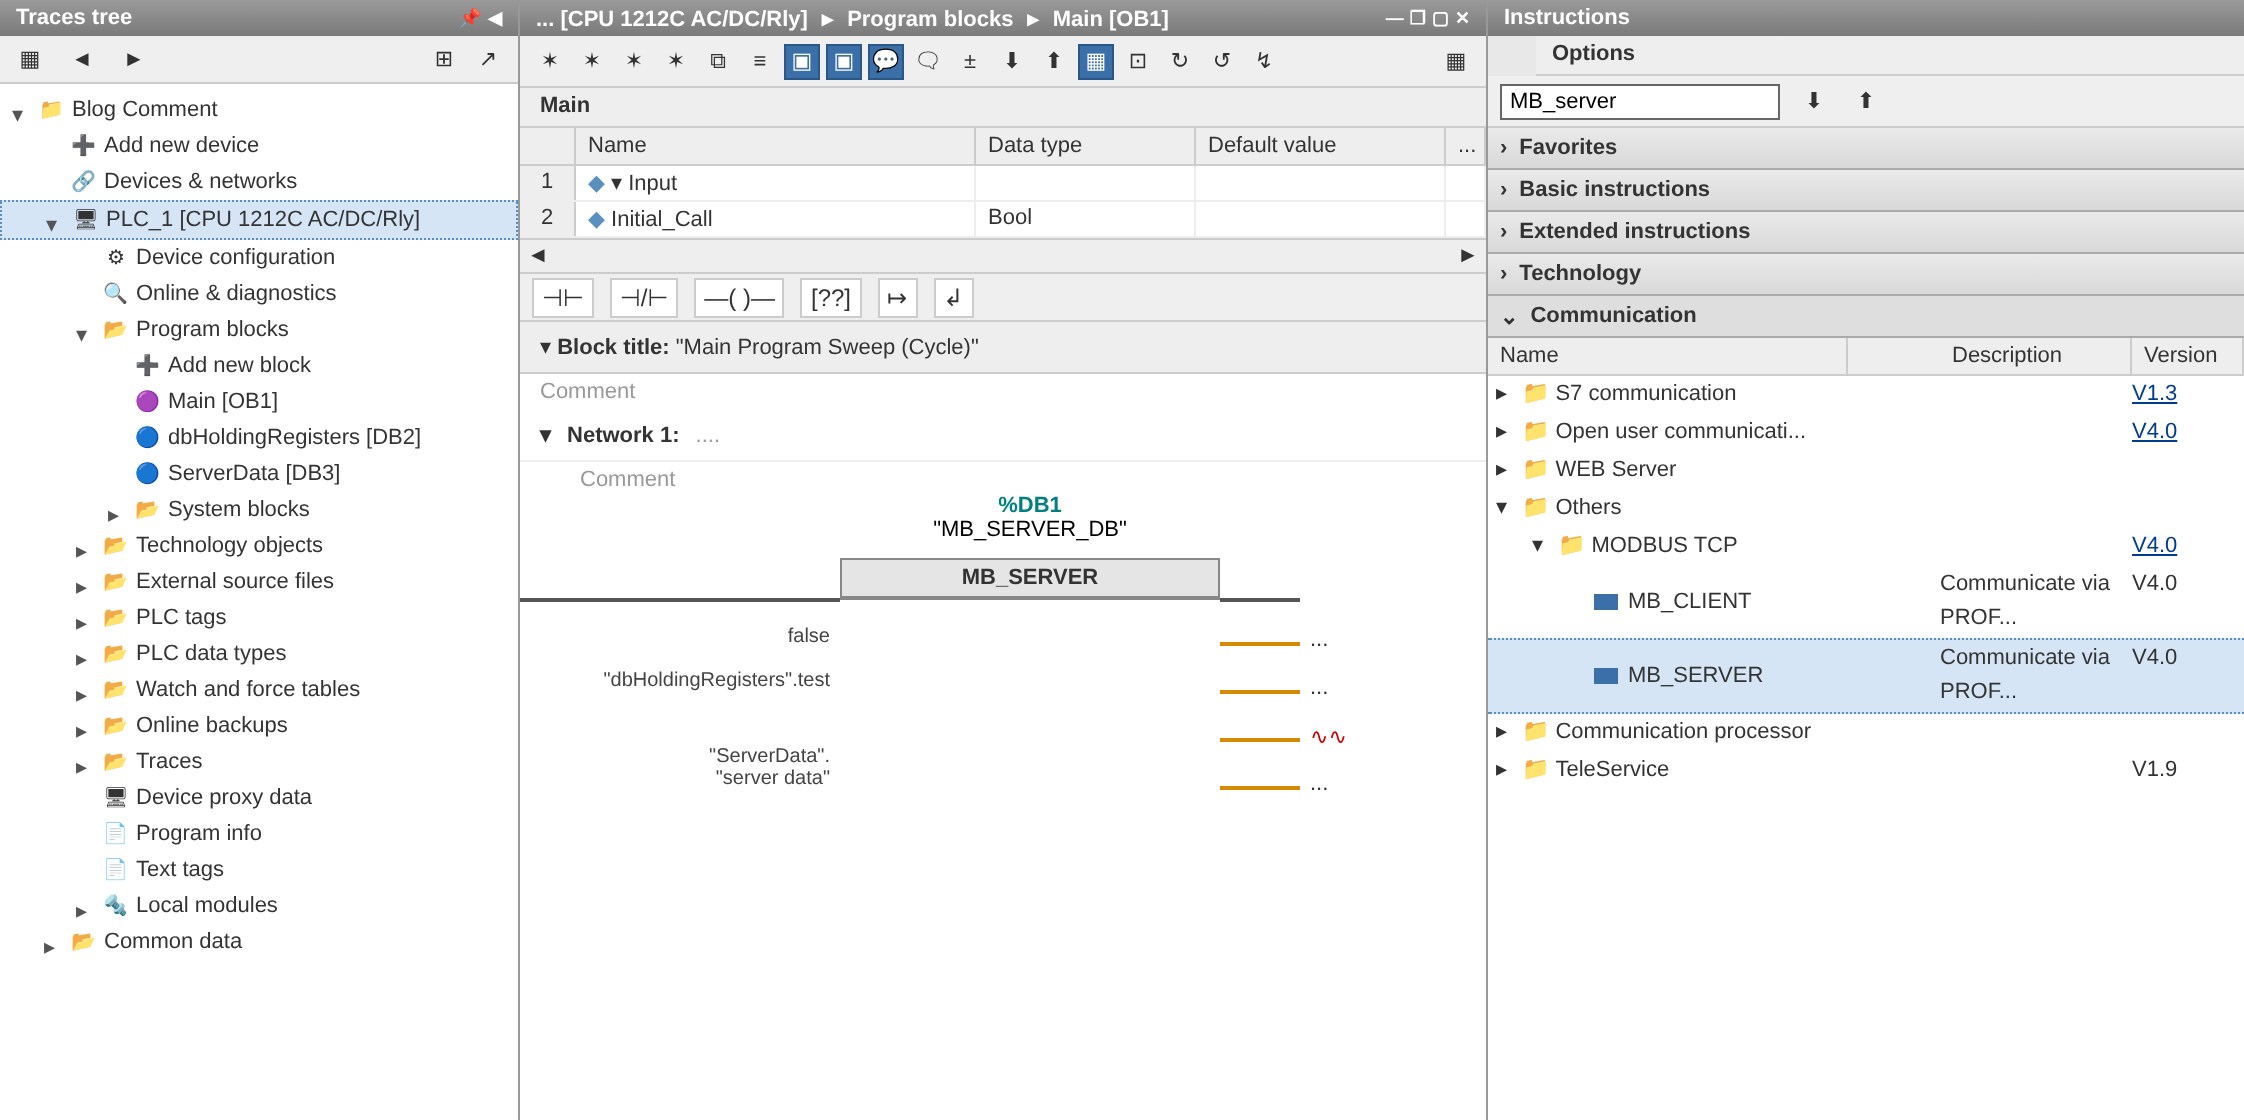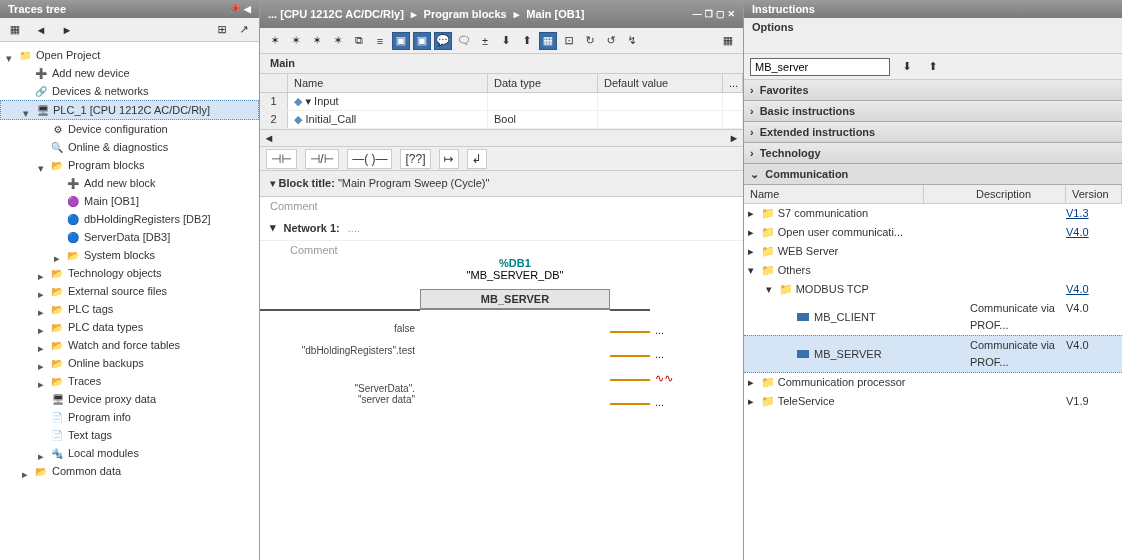--- a/index.html
+++ b/index.html
@@ -20,21 +20,21 @@
 .tree-item.selected { background: #d5e5f5; border: 1px dotted #5a8fbf; }
 .indent-0 { padding-left: 6px; } .indent-1 { padding-left: 22px; } .indent-2 { padding-left: 38px; }
 .indent-3 { padding-left: 54px; }
 .tri { width: 10px; height: 10px; display: inline-block; color: #555; }
 .tri-right::before { content: "▸"; } .tri-down::before { content: "▾"; }
 .tri-none { width: 10px; display: inline-block; }
 .ico { width: 14px; height: 14px; display: inline-block; text-align: center; font-size: 10px; }
 
 
 .middle-panel { flex: 1; display: flex; flex-direction: column; background: #fff; border-right: 1px solid #999; }
-.breadcrumb-bar { height: 28px; background: linear-gradient(#9a9a9a, #7a7a7a); color: #fff; padding: 0 8px; font-weight: bold; display: flex; align-items: center; justify-content: space-between; }
+.breadcrumb-bar { height: 18px; background: linear-gradient(#9a9a9a, #7a7a7a); color: #fff; padding: 0 8px; font-weight: bold; display: flex; align-items: center; justify-content: space-between; }
 .breadcrumb-bar .sep { margin: 0 4px; }
 .window-controls { display: flex; gap: 3px; font-size: 9px; }
 .toolbar-mid { height: 26px; background: #efefef; border-bottom: 1px solid #ccc; display: flex; align-items: center; padding: 0 6px; gap: 3px; }
 .tb-btn { width: 18px; height: 18px; display: flex; align-items: center; justify-content: center; border: 1px solid transparent; cursor: pointer; font-size: 11px; }
 .tb-btn.active-blue { background: #3b6fa8; color: #fff; border-color: #2a5788; }
 .main-header { height: 20px; background: #eee; border-bottom: 1px solid #ccc; padding: 3px 10px; font-weight: bold; }
 .grid-hdr { display: flex; background: #eee; border-bottom: 1px solid #ccc; }
 .grid-hdr div { padding: 3px 6px; border-right: 1px solid #ccc; font-size: 11px; }
 .col-n { width: 28px; text-align: center; } .col-name { width: 200px; } .col-type { width: 110px; } .col-def { width: 120px; flex: 1; }
 .grid-row { display: flex; border-bottom: 1px solid #eee; }
@@ -66,21 +66,21 @@
 .fb-right .fb-port { justify-content: flex-end; }
 .rail-line { position: absolute; left: 0; top: 50px; width: 160px; height: 2px; background: #555; }
 .label-left { position: absolute; color: #444; font-size: 10px; text-align: right; }
 .wire-right { position: absolute; width: 40px; height: 2px; }
 .orange-wire { background: #d68a00; }
 .dots { position: absolute; color: #333; }
 .red-zig { position: absolute; color: #c00; }
 
 
 .right-panel { width: 378px; background: #e8e8e8; display: flex; flex-direction: column; }
-.options-bar { height: 36px; background: #eee; border-bottom: 1px solid #ccc; padding: 3px 8px; font-weight: bold; }
+.options-bar { height: 20px; background: #eee; border-bottom: 1px solid #ccc; padding: 3px 8px; font-weight: bold; margin-left: 24px; }
 .search-row { height: 26px; background: #efefef; border-bottom: 1px solid #ccc; display: flex; align-items: center; padding: 0 6px; gap: 8px; }
 .search-input { width: 140px; height: 18px; padding: 0 4px; border: 1px solid #666; font-size: 11px; }
 .cat-row { height: 21px; background: linear-gradient(#eaeaea,#d8d8d8); border-bottom: 1px solid #aaa; display: flex; align-items: center; padding: 0 6px; font-weight: bold; cursor: pointer; }
 .cat-row .arrow { margin-right: 6px; color: #333; }
 .cat-row.open { background: #dedede; }
 .inst-hdr { display: flex; background: #eee; border-bottom: 1px solid #ccc; }
 .inst-hdr div { padding: 3px 6px; border-right: 1px solid #ccc; font-size: 11px; }
 .c-name { width: 180px; } .c-desc { flex: 1; margin-left: 46px; } .c-ver { width: 56px; }
 .inst-tree { flex: 1; background: #fff; overflow-y: auto; }
 .inst-row { display: flex; padding: 1px 0; border-bottom: 0; cursor: pointer; font-size: 11px; line-height: 17px; }
@@ -110,21 +110,21 @@
       <span class="tb-btn">►</span>
       <div class="right-icons">
         <span class="tb-btn">⊞</span>
         <span class="tb-btn">↗</span>
       </div>
     </div>
     <div class="tree" id="tree">
         <div class="tree-item indent-0">
           <span class="tri tri-down"></span>
           <span class="ico">📁</span>
-          <span>Open Project</span>
+          <span>Blog Comment</span>
         </div>
         <div class="tree-item indent-1">
           <span class="tri-none"></span>
           <span class="ico">➕</span>
           <span>Add new device</span>
         </div>
         <div class="tree-item indent-1">
           <span class="tri-none"></span>
           <span class="ico">🔗</span>
           <span>Devices &amp; networks</span>

